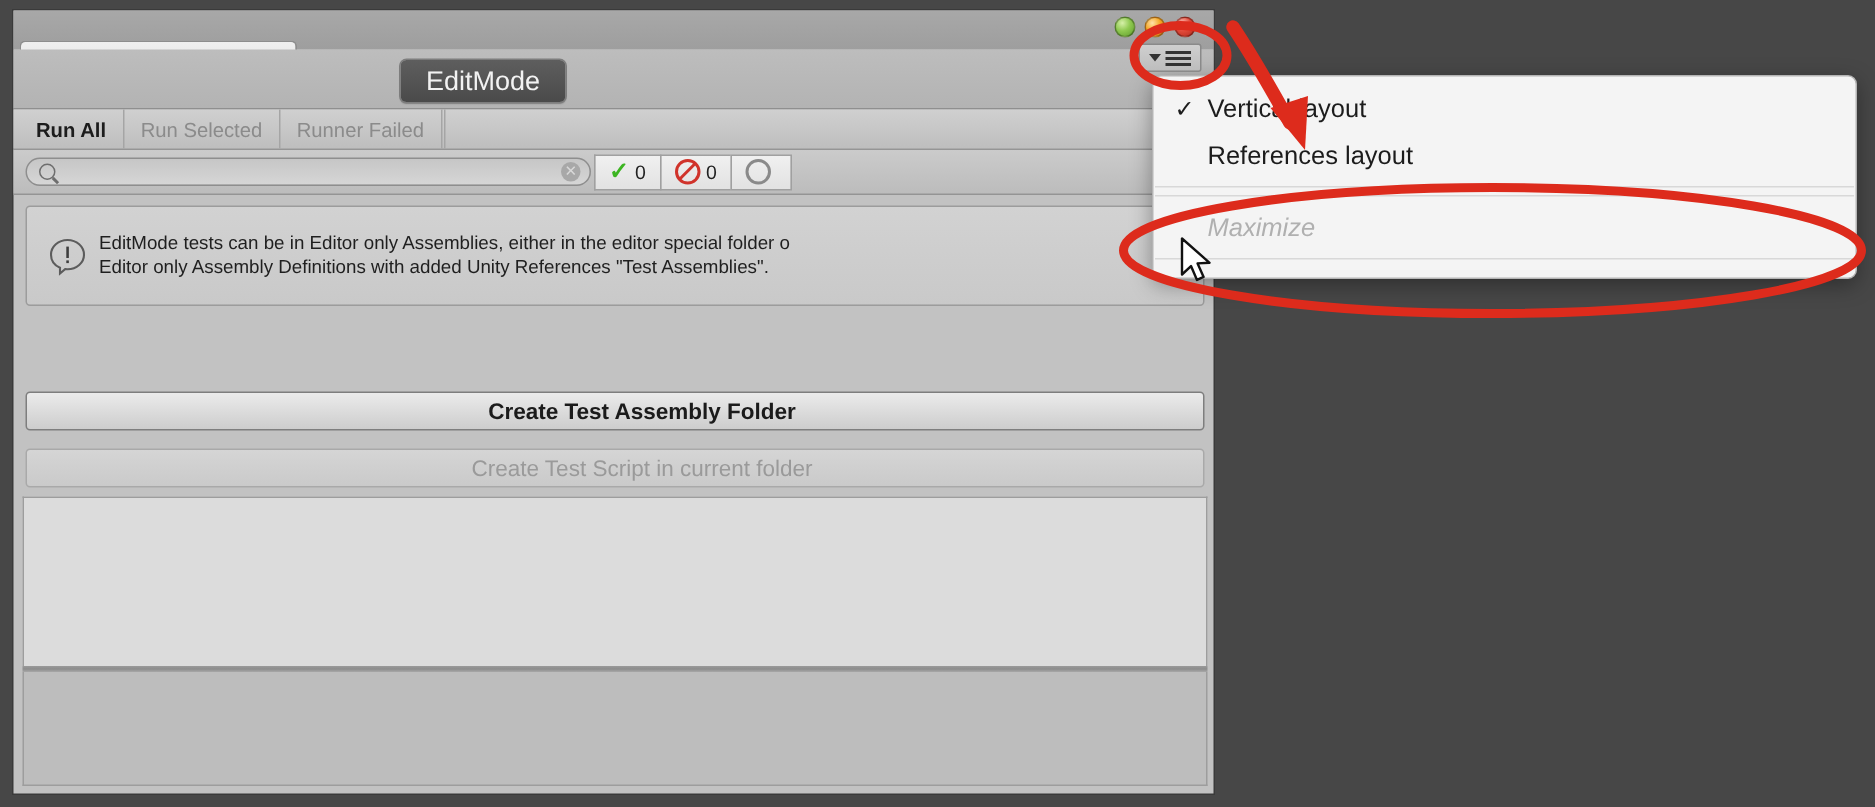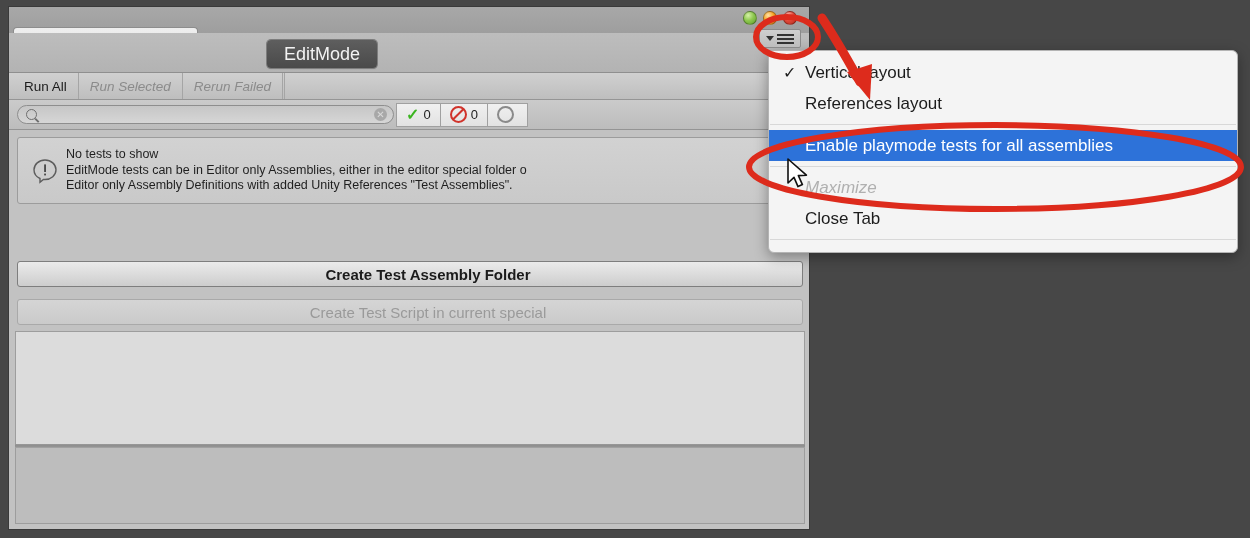--- a/index.html
+++ b/index.html
@@ -148,22 +148,22 @@
     box-sizing: border-box;
   }
   .runbar-btn {
     display: flex;
     align-items: center;
     padding: 0 11px;
     font-size: 13.5px;
     border-right: 1px solid #a5a5a5;
     box-sizing: border-box;
   }
-  .runbar-btn.enabled  { color: #1c1c1c; font-weight: normal; padding-left: 15px; }
-  .runbar-btn.disabled { color: #8b8b8b; font-style: italic; }
+  .runbar-btn.enabled  { color: #1c1c1c; font-weight: bold; padding-left: 15px; }
+  .runbar-btn.disabled { color: #8b8b8b; }
   .runbar-fill { flex: 1; border-right: 1px solid #a5a5a5; max-width: 1px; }
 
   
   .filterrow {
     position: absolute;
     left: 0; top: 93px;
     width: 100%;
     height: 30px;
     background: linear-gradient(to bottom, #cbcbcb 0%, #bcbcbc 100%);
     border-bottom: 1px solid #949494;
@@ -460,21 +460,21 @@
   </div>
 
   <div class="runbar">
     <div class="runbar-btn enabled">
       <span>Run All</span>
     </div>
     <div class="runbar-btn disabled">
       <span>Run Selected</span>
     </div>
     <div class="runbar-btn disabled">
-      <span>Rerun Failed</span>
+      <span>Runner Failed</span>
     </div>
     <div class="runbar-fill"></div>
   </div>
 
   <div class="filterrow">
     <div class="searchbox">
       <span class="mag"></span>
       <input class="search-input" type="text" value="" placeholder="" style="">
       <span class="clear-x">✕</span>
     </div>
@@ -496,31 +496,30 @@
     </div>
   </div>
 
   <div class="helpbox">
     <svg class="warn-icon" viewBox="0 0 26 26">
       <path d="M13 2 C6.9 2 2 6.4 2 11.8 C2 15.6 4.4 18.9 8 20.5 L8 24.3 L11.4 21.4 C11.9 21.5 12.4 21.5 13 21.5 C19.1 21.5 24 17.2 24 11.8 C24 6.4 19.1 2 13 2 Z" fill="none" stroke="#5c5c5c" stroke-width="1.4"></path>
       <rect x="12.2" y="6.4" width="1.7" height="7.6" fill="#3d3d3d"></rect>
       <rect x="12.2" y="15.6" width="1.7" height="1.8" fill="#3d3d3d"></rect>
     </svg>
     <div class="helptext">
-      <div>No tests to show</div>
       <div>EditMode tests can be in Editor only Assemblies, either in the editor special folder o</div>
       <div>Editor only Assembly Definitions with added Unity References "Test Assemblies".</div>
     </div>
   </div>
 
   <div class="bigbtn primary">
     <span>Create Test Assembly Folder</span>
   </div>
   <div class="bigbtn disabled">
-    <span>Create Test Script in current special</span>
+    <span>Create Test Script in current folder</span>
   </div>
 
   <div class="results-pane"></div>
   <div class="splitter"></div>
   <div class="detail-pane"></div>
 </div>
 
 <div id="context-menu">
 
   <div class="mi">
@@ -528,36 +527,28 @@
     <span class="mlabel">Vertical layout</span>
   </div>
 
   <div class="mi">
     <span class="tick"></span>
     <span class="mlabel">References layout</span>
   </div>
 
   <div class="menu-sep"></div>
 
-  <div class="mi selected">
-    <span class="tick"></span>
-    <span class="mlabel">Enable playmode tests for all assemblies</span>
-  </div>
 
   <div class="menu-sep"></div>
 
   <div class="mi muted">
     <span class="tick"></span>
     <span class="mlabel">Maximize</span>
   </div>
 
-  <div class="mi">
-    <span class="tick"></span>
-    <span class="mlabel">Close Tab</span>
-  </div>
 
   <div class="menu-sep"></div>
 
 </div>
 
 <svg id="mouse-cursor" width="26" height="34" viewBox="0 0 26 34">
   <path d="M2 1 L2 25 L8 19.4 L12 28.6 L16.4 26.6 L12.4 17.6 L20.4 17.2 Z" fill="#ffffff" stroke="#111111" stroke-width="1.6" stroke-linejoin="round"></path>
 </svg>
 
 <svg class="anno" id="anno-ellipse-menu-item" width="506" height="96" viewBox="0 0 506 96">

